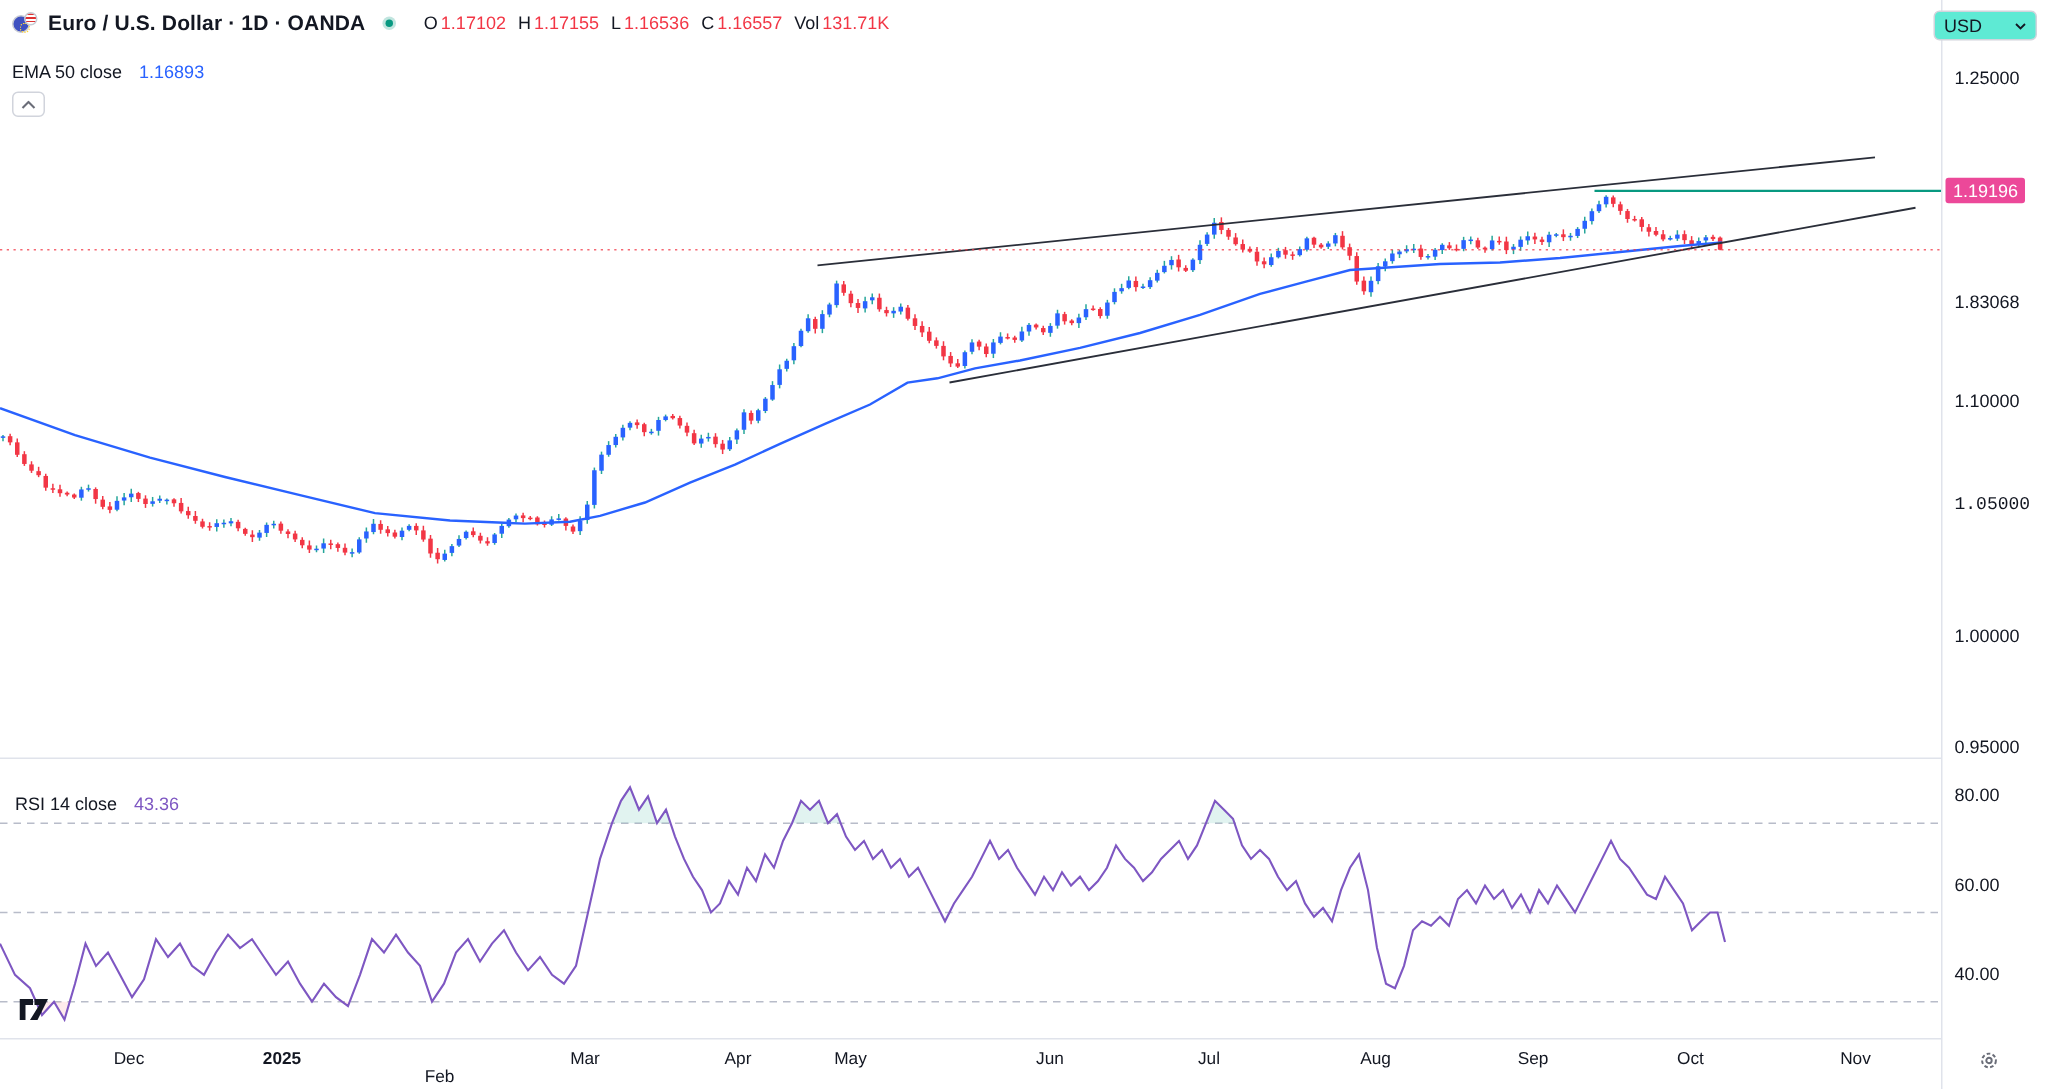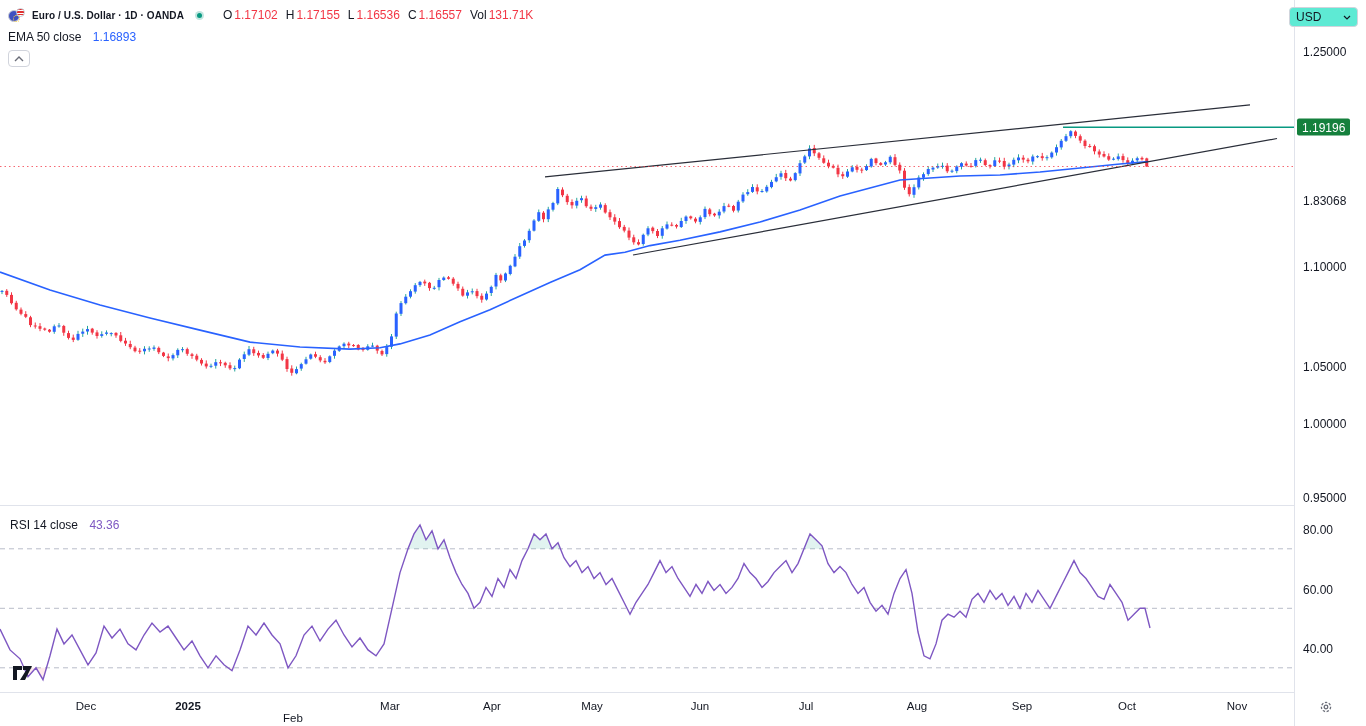--- a/index.html
+++ b/index.html
@@ -13,25 +13,25 @@
   .pane { position:absolute; left:0; }
   #main-pane  { top:0; height:505px; width:1294px; }
   #rsi-pane   { top:505px; height:187px; width:1294px; }
   #time-axis  { top:692px; height:34px; width:1294px; }
   #price-axis-col { position:absolute; left:1294px; top:0; width:72px; height:726px;
                     border-left:1px solid #e0e3eb; background:#fff; }
   .h-sep { position:absolute; left:0; width:1366px; height:1px; background:#e0e3eb; }
   
   #legend { position:absolute; left:8px; top:6px; z-index:5; }
   .legend-row { display:flex; align-items:center; gap:5px; height:18px; }
-  .legend-title { font-size:10px; font-weight:700; color:#131722; letter-spacing:.1px; }
+  .legend-title { font-size:14px; font-weight:700; color:#131722; letter-spacing:.1px; }
   .ohlc { display:flex; align-items:center; gap:2px; font-size:12px; margin-left:6px; }
   .ohlc .lbl { color:#131722; margin-left:6px; }
   .ohlc .val { color:#f23645; }
-  .legend-sub { font-size:12px; color:#131722; margin-top:6px; }
+  .legend-sub { font-size:12px; color:#131722; margin-top:17px; }
   .legend-sub .ema-val { color:#2962ff; margin-left:8px; }
   .legend-sub .rsi-val { color:#7e57c2; margin-left:8px; }
   #collapse-btn { margin-top:6px; width:22px; height:17px; border:1px solid #d1d4dc;
     border-radius:4px; background:#fff; display:flex; align-items:center; justify-content:center; cursor:pointer; }
   
   .pair-icon { position:relative; width:17px; height:14px; margin-right:2px; }
   .flag-eu { position:absolute; left:0; bottom:0; width:12px; height:12px; border-radius:50%;
     background:#3f51c1; border:0.5px solid #c8cbd4; }
   .flag-eu:after{ content:""; position:absolute; left:3.5px; top:3.5px; width:5px; height:5px;
     border-radius:50%; border:1px dotted #ffd43b; }
@@ -39,21 +39,21 @@
     background:repeating-linear-gradient(#e03131 0 1.2px, #ffffff 1.2px 2.4px); border:0.5px solid #c8cbd4; }
   .status-dot { width:9px; height:9px; border-radius:50%; background:rgba(8,153,129,.25);
     display:flex; align-items:center; justify-content:center; margin:0 2px 0 6px;}
   .status-dot i { width:5px; height:5px; border-radius:50%; background:#089981; display:block;}
   
   #rsi-legend { position:absolute; left:10px; top:512px; z-index:5; font-size:12px; }
   
   .tick-label { position:absolute; left:1303px; font-size:12px; color:#131722; transform:translateY(-50%); white-space:nowrap;margin-top:11px; }
   .month-label { position:absolute; top:700px; font-size:11.5px; color:#131722; transform:translateX(-50%); }
   .month-label.bold { font-weight:700; }
-  #price-badge { position:absolute; left:1297px; height:17px; padding:0 5px; background:#15803d;
+  #price-badge { position:absolute; left:1297px; height:17px; padding:0 5px; background:#ec4899;
     color:#fff; font-size:12px; border-radius:2px; display:flex; align-items:center; transform:translateY(-50%); z-index:4;}
   
   #currency-dd { position:absolute; left:1289px; top:7px; width:69px; height:20px; background:#5eead4;
     border:1px solid #d1d4dc; border-radius:4px; display:flex; align-items:center; justify-content:space-between;
     padding:0 6px; font-size:12px; cursor:pointer; z-index:6;}
   
   #axis-gear { position:absolute; left:1318px; top:699px; width:16px; height:16px; cursor:pointer; }
   
   #tv-logo { position:absolute; left:13px; top:666px; width:20px; height:19px; }
   svg { display:block; }
@@ -636,31 +636,31 @@
   <div id="tv-logo">
     <svg width="20" height="19" viewBox="0 0 20 19">
       <path d="M0,0 h9 v4 h-5 v10 h-4 Z" fill="#131722"></path>
       <path d="M10,0 h9 l-7,14 h-5 l6.2,-10 h-3.2 Z" fill="#131722"></path>
     </svg>
   </div>
 <div class="tick-label" style="top: 41px;">1.25000</div>
     <div class="tick-label" style="top: 115.35px;">1.20000</div>
     <div class="tick-label" style="top: 189.7px;">1.83068</div>
     <div class="tick-label" style="top: 256px;">1.10000</div>
-    <div class="tick-label" style="top: 356px;">1.05000</div>
+    <div class="tick-label" style="top: 325px; font-family: Liberation Mono, monospace;">1.05000</div>
     <div class="tick-label" style="top: 412.75px;">1.00000</div>
     <div class="tick-label" style="top: 487.1px;">0.95000</div>
     <div class="tick-label" style="top: 519px;">80.00</div>
     <div class="tick-label" style="top: 578.5px;">60.00</div>
     <div class="tick-label" style="top: 638px;">40.00</div>
     <div class="month-label" style="left: 86px;">Dec</div>
     <div class="month-label bold" style="left: 188px;">2025</div>
     <div class="month-label" style="left: 293px; margin-top: 12px;">Feb</div>
     <div class="month-label" style="left: 390px;">Mar</div>
     <div class="month-label" style="left: 492px;">Apr</div>
-    <div class="month-label" style="left: 592px;">May</div>
+    <div class="month-label" style="left: 567px;">May</div>
     <div class="month-label" style="left: 700px;">Jun</div>
     <div class="month-label" style="left: 806px; text-align: right;">Jul</div>
     <div class="month-label" style="left: 917px;">Aug</div>
     <div class="month-label" style="left: 1022px;">Sep</div>
     <div class="month-label" style="left: 1127px;">Oct</div>
     <div class="month-label" style="left: 1237px;">Nov</div>
   </div>
 
 </body></html>

